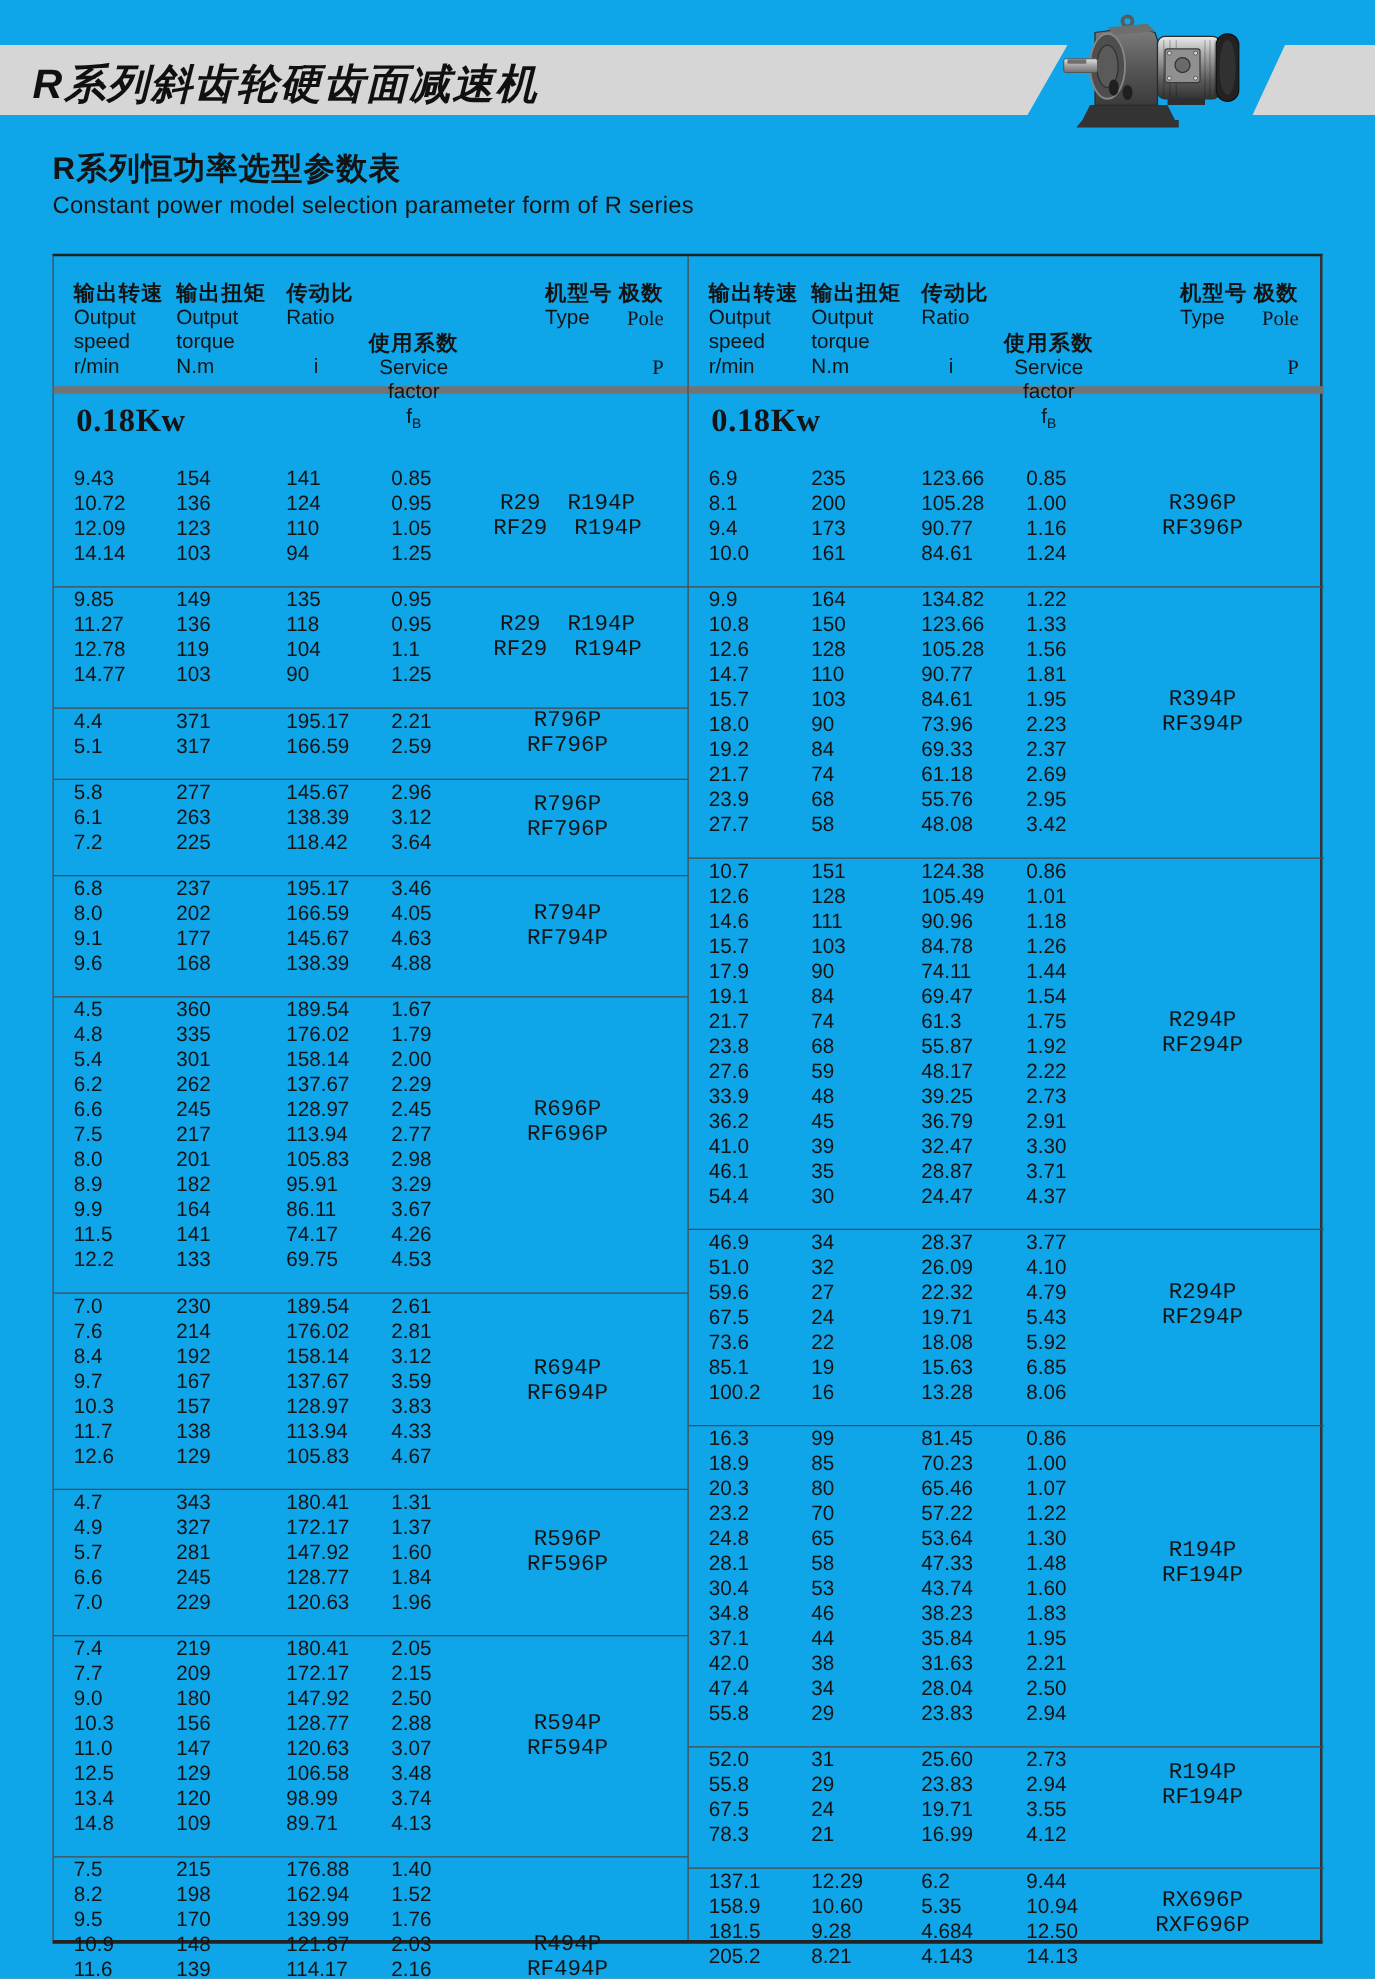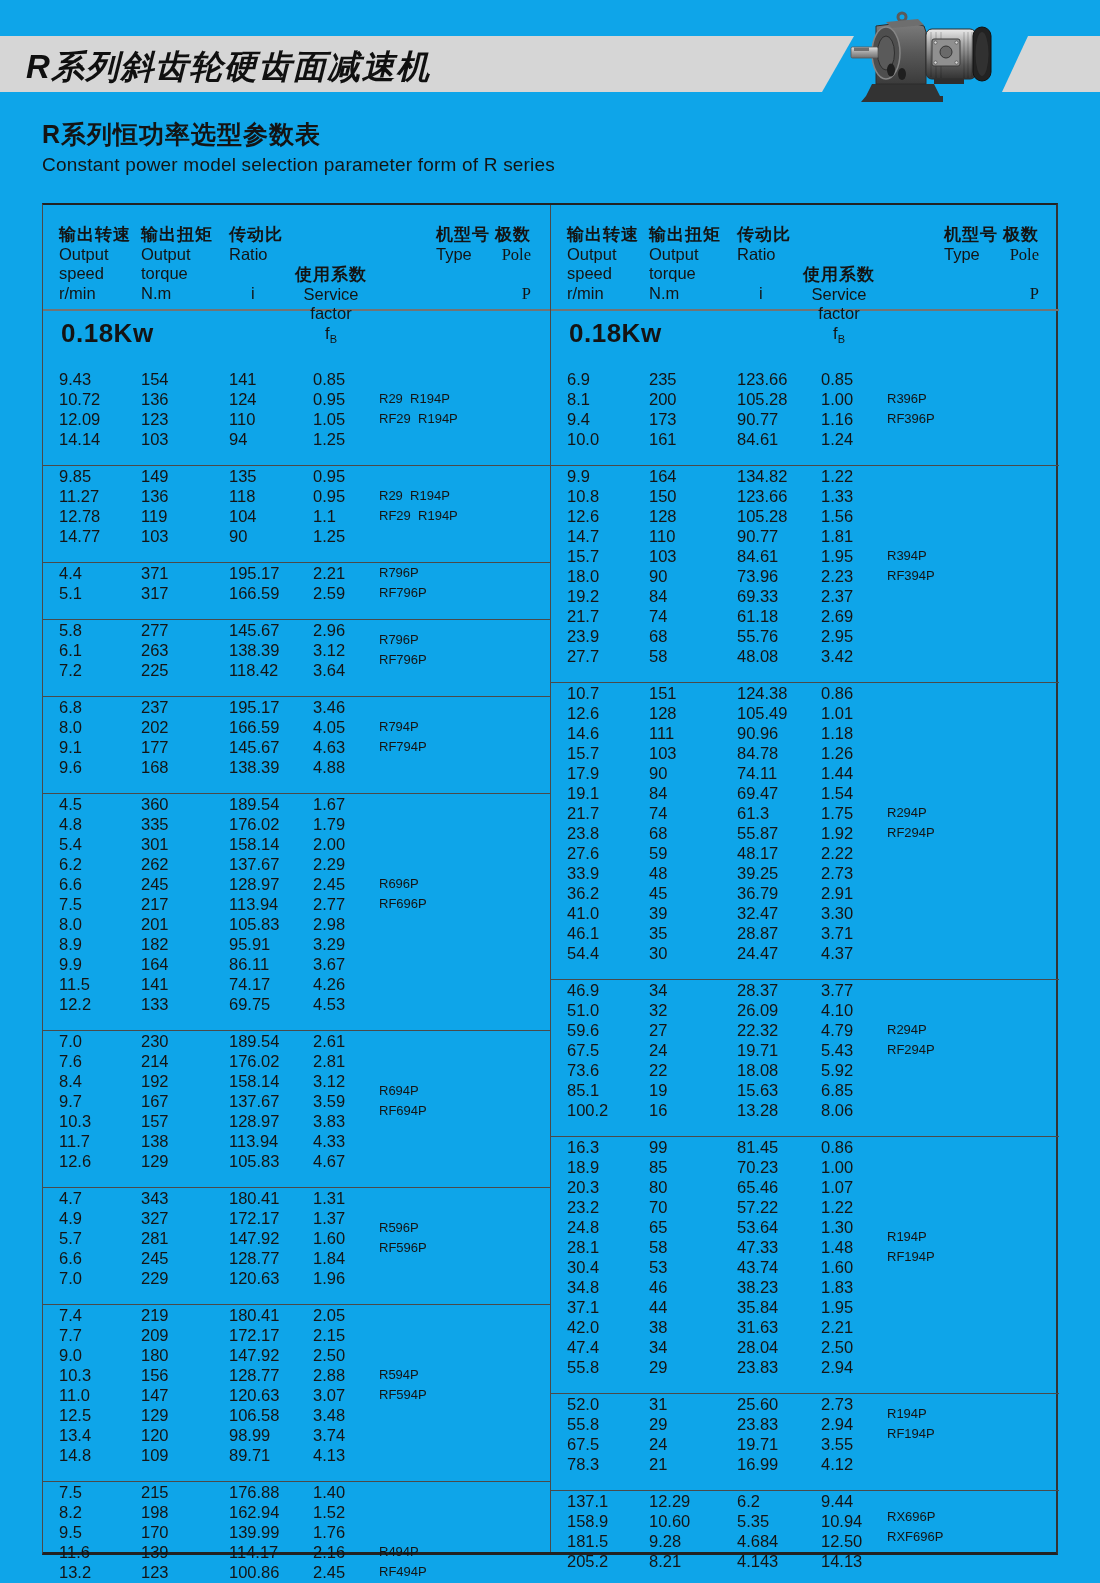--- a/index.html
+++ b/index.html
@@ -20,44 +20,44 @@
   .title-en{position:absolute;left:42px;top:154px;font-size:19px;font-weight:500;letter-spacing:0.2px;}
 
   
   .ptable{position:absolute;left:42px;top:203px;width:1016px;height:1352px;box-sizing:border-box;
           border-top:2px solid #222;border-bottom:3px solid #222;
           border-left:1px solid #4a4a4a;border-right:2px solid #333;}
   .half{position:absolute;top:0;bottom:0;width:508px;}
   #half-left{left:0;}
   #half-right{left:507px;border-left:1px solid #4a4a4a;}
 
-  .thead{position:relative;height:104px;border-bottom:2px solid #737373;}
+  .thead{position:relative;height:104px;border-bottom:6px solid #737373;}
   .hc{position:absolute;top:20px;font-size:16.5px;line-height:19.5px;white-space:nowrap;}
   .hc .hzh{font-weight:bold;font-size:17px;letter-spacing:1px;}
   .hc0{left:16px;}
   .hc1{left:98px;}
   .hc2{left:186px;}
   .hc2 .hunit{padding-left:22px;}
   .hc3{left:248px;width:80px;text-align:center;margin-top:40px;}
   .hc4{left:353px;margin-left:40px;}
   .hc5{left:404px;width:84px;text-align:right;font-family:Liberation Serif, serif;}
   .hc sub{font-size:11px;}
 
   .power{height:42px;font-size:26px;font-weight:bold;padding:7px 0 0 18px;box-sizing:border-box;
-         letter-spacing:0.5px;}
+         letter-spacing:0.5px;font-family:Liberation Serif, serif;}
 
   .group{position:relative;border-top:1px solid #4a4a4a;margin-top:16px;}
   .group.first{border-top:none;}
   .grow{display:flex;height:20px;line-height:20px;font-size:16.5px;padding-left:16px;}
   .cell-speed{width:82px;}
   .cell-torque{width:88px;}
   .cell-ratio{width:84px;}
   .cell-factor{width:62px;}
   .gtypes{position:absolute;left:336px;right:22px;}
-  .tline{display:flex;justify-content:flex-start;height:20px;line-height:20px;font-size:13px;}
+  .tline{display:flex;justify-content:center;height:20px;line-height:20px;font-size:18px;font-family:Liberation Mono, monospace;}
   .tname{white-space:pre;}
 </style>
 </head>
 <body>
 
 <div class="page">
 
   <div class="band-left"></div>
   <div class="band-right"></div>
   <div class="banner-title">R系列斜齿轮硬齿面减速机</div>
@@ -557,20 +557,26 @@
             <span class="cell-ratio">162.94</span>
             <span class="cell-factor">1.52</span>
           </div>
           <div class="grow">
             <span class="cell-speed">9.5</span>
             <span class="cell-torque">170</span>
             <span class="cell-ratio">139.99</span>
             <span class="cell-factor">1.76</span>
           </div>
           <div class="grow">
+            <span class="cell-speed">10.9</span>
+            <span class="cell-torque">148</span>
+            <span class="cell-ratio">121.87</span>
+            <span class="cell-factor">2.03</span>
+          </div>
+          <div class="grow">
             <span class="cell-speed">11.6</span>
             <span class="cell-torque">139</span>
             <span class="cell-ratio">114.17</span>
             <span class="cell-factor">2.16</span>
           </div>
           <div class="grow">
             <span class="cell-speed">13.2</span>
             <span class="cell-torque">123</span>
             <span class="cell-ratio">100.86</span>
             <span class="cell-factor">2.45</span>

